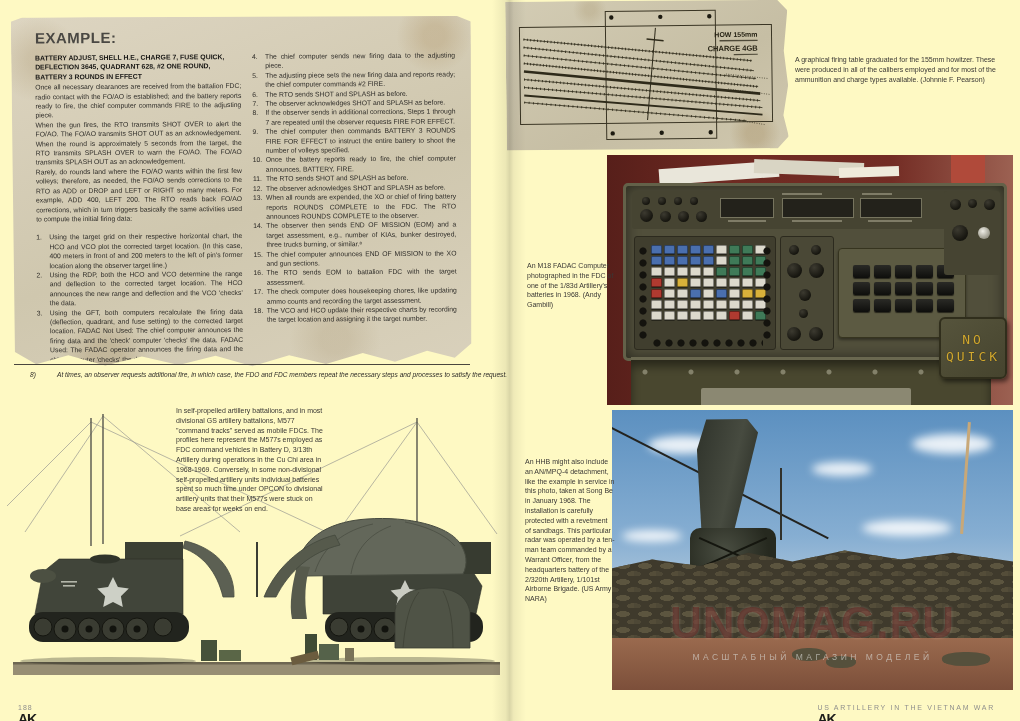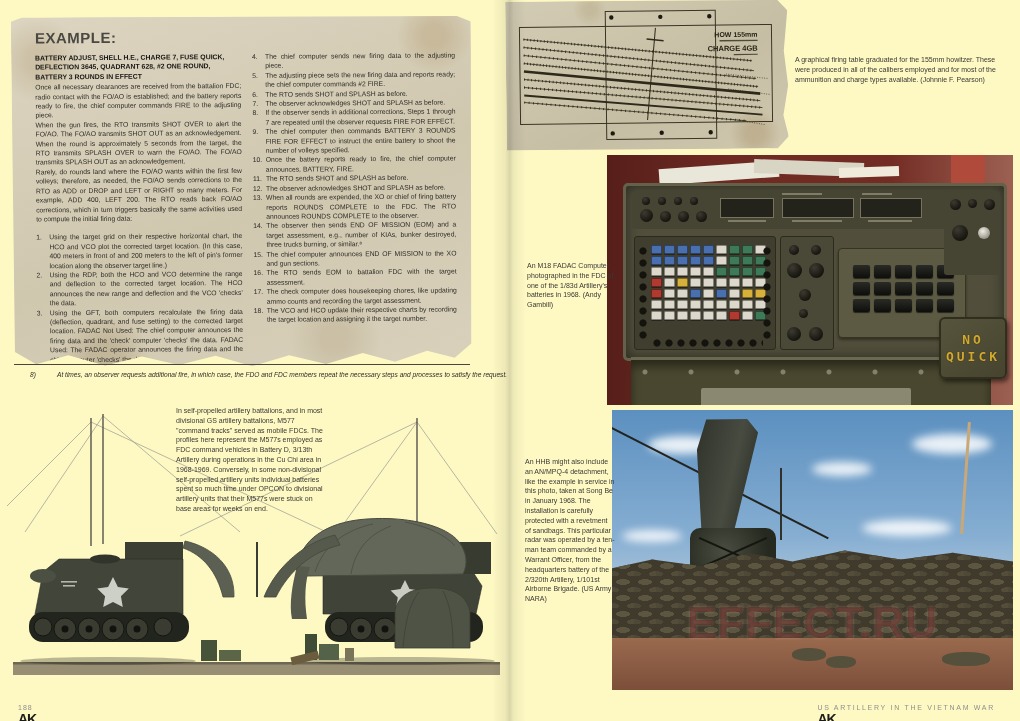--- a/index.html
+++ b/index.html
@@ -88,21 +88,21 @@
     background-image:radial-gradient(circle at 6px 5px,#14130e 3.2px,rgba(0,0,0,0) 4px);
     background-size:12px 10px;background-repeat:repeat-x;}
   .fadac-midpanel{position:absolute;left:154px;top:50px;width:52px;height:112px;background:#4a4836;border-radius:3px;border:1px solid #2c2a1e;}
   .fadac-keypadplate{position:absolute;left:212px;top:62px;width:126px;height:88px;background:#5c5a42;border-radius:4px;border:1px solid #36341f;box-shadow:0 2px 3px rgba(0,0,0,.4);}
   .kp{position:absolute;left:14px;top:16px;display:grid;grid-template-columns:repeat(5,17px);grid-auto-rows:13px;gap:4px;}
   .bkey{background:linear-gradient(#2a2a26,#0e0e0c);border-radius:2px;box-shadow:0 1px 1px rgba(0,0,0,.6);}
   .fadac-rightpanel{position:absolute;right:4px;top:5px;width:56px;height:84px;background:#464432;border-radius:3px;}
   .no-lift{position:absolute;right:6px;bottom:26px;width:64px;height:58px;background:linear-gradient(145deg,#56543c,#46442e);
     border:2px solid #302e1c;border-radius:6px;box-shadow:2px 3px 4px rgba(0,0,0,.5);z-index:3;
     display:flex;flex-direction:column;align-items:center;justify-content:center;gap:2px;}
-  .no-lift span{font-family:"DejaVu Sans Mono",monospace;font-weight:bold;font-size:13px;letter-spacing:3px;color:#d2a92f;text-shadow:0 0 1px rgba(0,0,0,.6);}
+  .no-lift span{font-family:"DejaVu Sans Mono",monospace;font-weight:normal;font-size:13px;letter-spacing:3px;color:#d2a92f;text-shadow:0 0 1px rgba(0,0,0,.6);}
   .fadac-pedestal{position:absolute;left:24px;top:202px;width:360px;height:48px;background:#49472f;border-top:3px solid #6a6850;
     box-shadow:inset 0 6px 10px rgba(0,0,0,.45);}
   .rivets{position:absolute;left:10px;top:8px;right:10px;height:8px;
     background-image:radial-gradient(circle at 4px 4px,#83816a 2px,rgba(0,0,0,0) 3px);background-size:46px 8px;background-repeat:repeat-x;}
   .tray{position:absolute;left:70px;top:28px;width:210px;height:20px;background:#8b8872;border-radius:2px 2px 0 0;}
   
   .radar-photo{position:absolute;left:612px;top:410px;width:401px;height:280px;z-index:1;overflow:hidden;
     background:linear-gradient(#5c90c0,#86aed2 45%,#b5cbdd 68%,#c4d3de 72%);}
   .cloud{position:absolute;background:rgba(255,255,255,.85);border-radius:50%;filter:blur(4px);}
   .wire{position:absolute;left:-6px;top:14px;width:250px;height:2px;background:#23231f;transform:rotate(27deg);transform-origin:left top;}
@@ -534,21 +534,22 @@
     <div class="radar-blade"></div>
     <div class="radar-mount">
       <div class="radar-x1"></div>
       <div class="radar-x2"></div>
     </div>
     <div class="sandbags"></div>
     <div class="ground"></div>
     <div class="ground-bag" style="left:180px;top:238px;width:34px;height:13px;"></div>
     <div class="ground-bag" style="left:214px;top:246px;width:30px;height:12px;"></div>
     <div class="ground-bag" style="left:330px;top:242px;width:48px;height:14px;"></div>
-    <div class="wm-main">EFFECT.RU</div>
+    <div class="wm-main">UNOMAG.RU</div>
+    <div class="wm-sub">МАСШТАБНЫЙ МАГАЗИН МОДЕЛЕЙ</div>
   </div>
 
   <div class="footer footer-right">
     <span class="book-title">US ARTILLERY IN THE VIETNAM WAR</span>
     <span class="ak-logo">AK</span>
     <span class="pagenum">189</span>
   </div>
 
   <div class="gutter"></div>
 </div>

